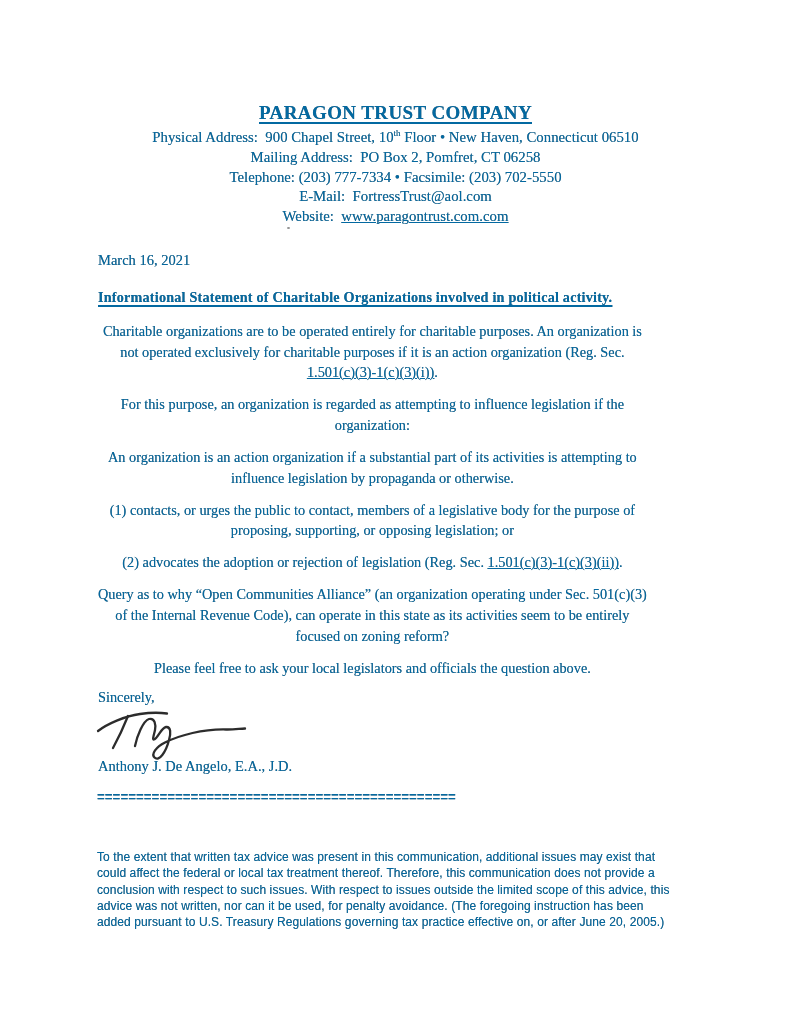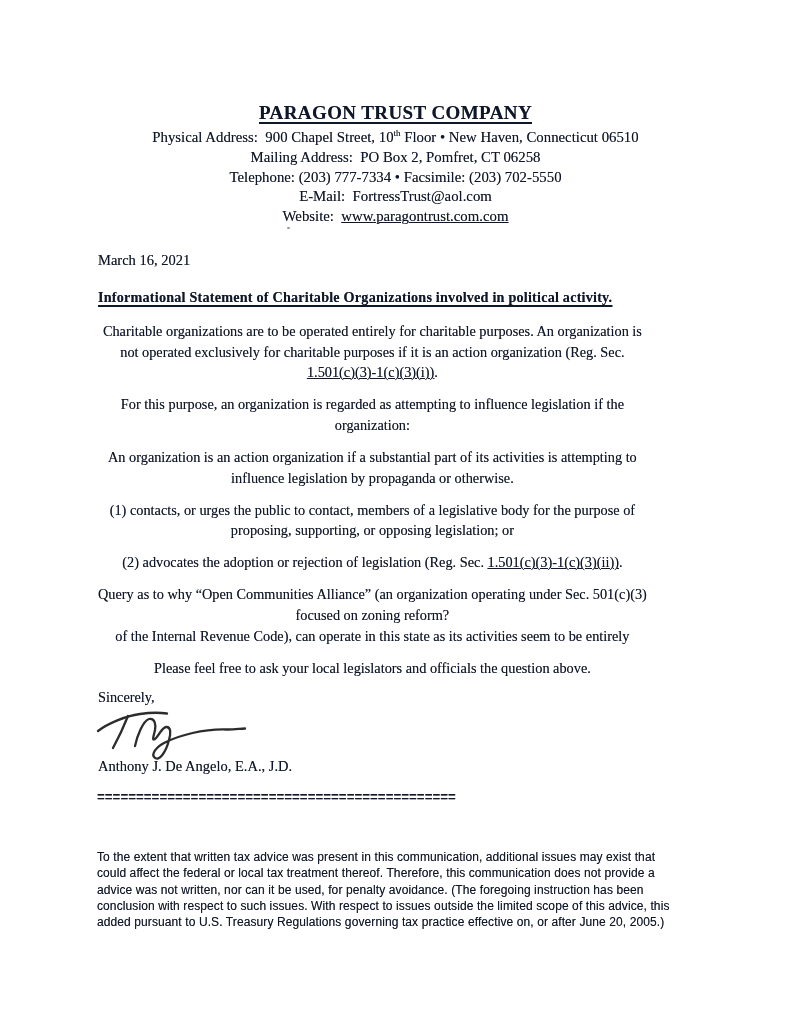--- a/index.html
+++ b/index.html
@@ -1,18 +1,18 @@
 <!DOCTYPE html>
 <html><head>
 <meta charset="utf-8">
 <style>
   html,body{margin:0;padding:0;background:#ffffff;}
   .page{
     position:relative;width:791px;height:1023px;background:#ffffff;
-    font-family:"Liberation Serif",serif;color:#0f172a;overflow:hidden;
+    font-family:"Liberation Serif",serif;color:#0369a1;overflow:hidden;
     text-shadow:0 0 .5px rgba(20,20,20,.55);
   }
   .letterhead{position:absolute;top:100px;left:0;width:100%;text-align:center;}
   .company{
     font-size:19px;font-weight:700;letter-spacing:.4px;line-height:26px;margin-bottom:2px;
     text-decoration:underline;text-decoration-thickness:2px;text-underline-offset:3px;
   }
   .hline{font-size:14.8px;line-height:19.8px;white-space:pre;}
   .u{text-decoration:underline;text-decoration-thickness:1.2px;}
   sup{font-size:.6em;line-height:0;}
@@ -73,22 +73,22 @@
       </div>
       <div class="para">
         <div class="bline"><span>(1) contacts, or urges the public to contact, members of a legislative body for the purpose of</span></div>
         <div class="bline"><span>proposing, supporting, or opposing legislation; or</span></div>
       </div>
       <div class="para">
         <div class="bline"><span>(2) advocates the adoption or rejection of legislation (Reg. Sec. </span><span class="u">1.501(c)(3)-1(c)(3)(ii))</span><span>.</span></div>
       </div>
       <div class="para">
         <div class="bline"><span>Query as to why “Open Communities Alliance” (an organization operating under Sec. 501(c)(3)</span></div>
+        <div class="bline"><span>of the Internal Revenue Code), can operate in this state as its activities seem to be entirely</span></div>
         <div class="bline"><span>focused on zoning reform?</span></div>
-        <div class="bline"><span>of the Internal Revenue Code), can operate in this state as its activities seem to be entirely</span></div>
       </div>
       <div class="para">
         <div class="bline"><span>Please feel free to ask your local legislators and officials the question above.</span></div>
       </div>
     </div>
 
   <div class="closing">Sincerely,</div>
 
   <svg class="signature" width="152" height="64" viewBox="0 0 152 64" aria-hidden="true">
     <g fill="none" stroke="#1b1b1b" stroke-width="2.3" stroke-linecap="round" opacity="0.92">
@@ -100,18 +100,18 @@
     </g>
   </svg>
 
   <div class="signer">Anthony J. De Angelo, E.A., J.D.</div>
 
   <div class="separator">==============================================</div>
 
   <div id="disclaimerBlock" class="disclaimer">
       <div class="dline"><span>To the extent that written tax advice was present in this communication, additional issues may exist that</span></div>
       <div class="dline"><span>could affect the federal or local tax treatment thereof. Therefore, this communication does not provide a</span></div>
+      <div class="dline"><span>conclusion with respect to such issues. With respect to issues outside the limited scope of this advice, this</span></div>
       <div class="dline"><span>advice was not written, nor can it be used, for penalty avoidance. (The foregoing instruction has been</span></div>
-      <div class="dline"><span>conclusion with respect to such issues. With respect to issues outside the limited scope of this advice, this</span></div>
       <div class="dline"><span>added pursuant to U.S. Treasury Regulations governing tax practice effective on, or after June 20, 2005.)</span></div>
     </div>
 
 </div>
 
 </body></html>

